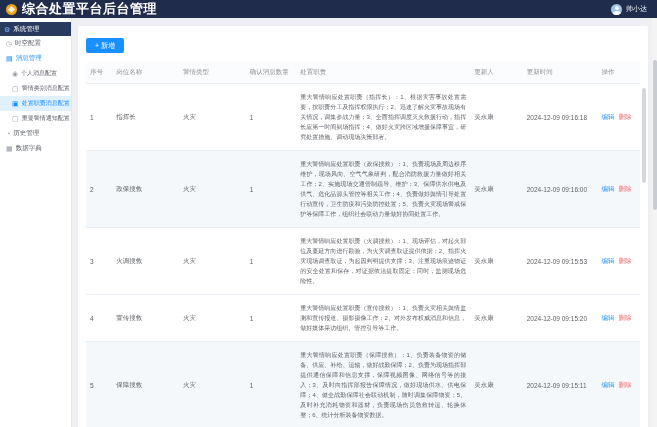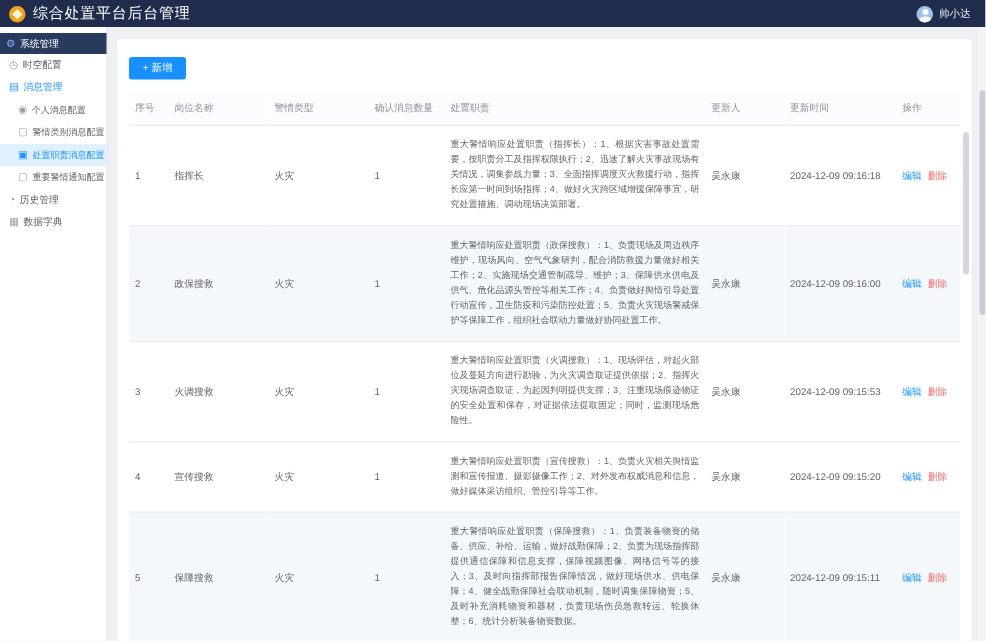--- a/index.html
+++ b/index.html
@@ -5,21 +5,21 @@
   * { margin:0; padding:0; box-sizing:border-box; }
   html,body { width:657px; height:427px; overflow:hidden; }
   body { font-family:"Liberation Sans","DejaVu Sans",sans-serif; background:#eef0f4; position:relative; }
 
   
   .topbar { position:absolute; left:0; top:0; width:657px; height:18px;
     background:#202c4c; display:flex; align-items:center; padding:0 10px 0 6px; z-index:5; }
   .logo { width:11px; height:11px; border-radius:50%; background:#f2a31d;
     display:inline-flex; align-items:center; justify-content:center; margin-right:5px; flex:none; }
   .logo i { width:5px; height:5px; background:#fff3d6; transform:rotate(45deg); display:block; }
-  .app-title { color:#ffffff; font-size:10px; font-weight:normal; letter-spacing:.5px; }
+  .app-title { color:#ffffff; font-size:13px; font-weight:bold; letter-spacing:.5px; }
   .topbar-right { margin-left:auto; display:flex; align-items:center; gap:4px; }
   .avatar { width:11px; height:11px; border-radius:50%; background:#9fc3ea; position:relative; overflow:hidden; flex:none; }
   .avatar::before { content:""; position:absolute; left:3.5px; top:2px; width:4px; height:4px; border-radius:50%; background:#fdfdfd; }
   .avatar::after { content:""; position:absolute; left:1.5px; top:7px; width:8px; height:5px; border-radius:50%; background:#fdfdfd; }
   .username { color:#e8edf5; font-size:7px; }
 
   
   .sidebar { position:absolute; left:0; top:18px; bottom:0; width:72px; background:#ffffff;
     border-right:1px solid #e4e7ed; z-index:4; }
   .menu-group { height:14px; background:#293a5f; color:#ffffff; font-size:6.5px;

